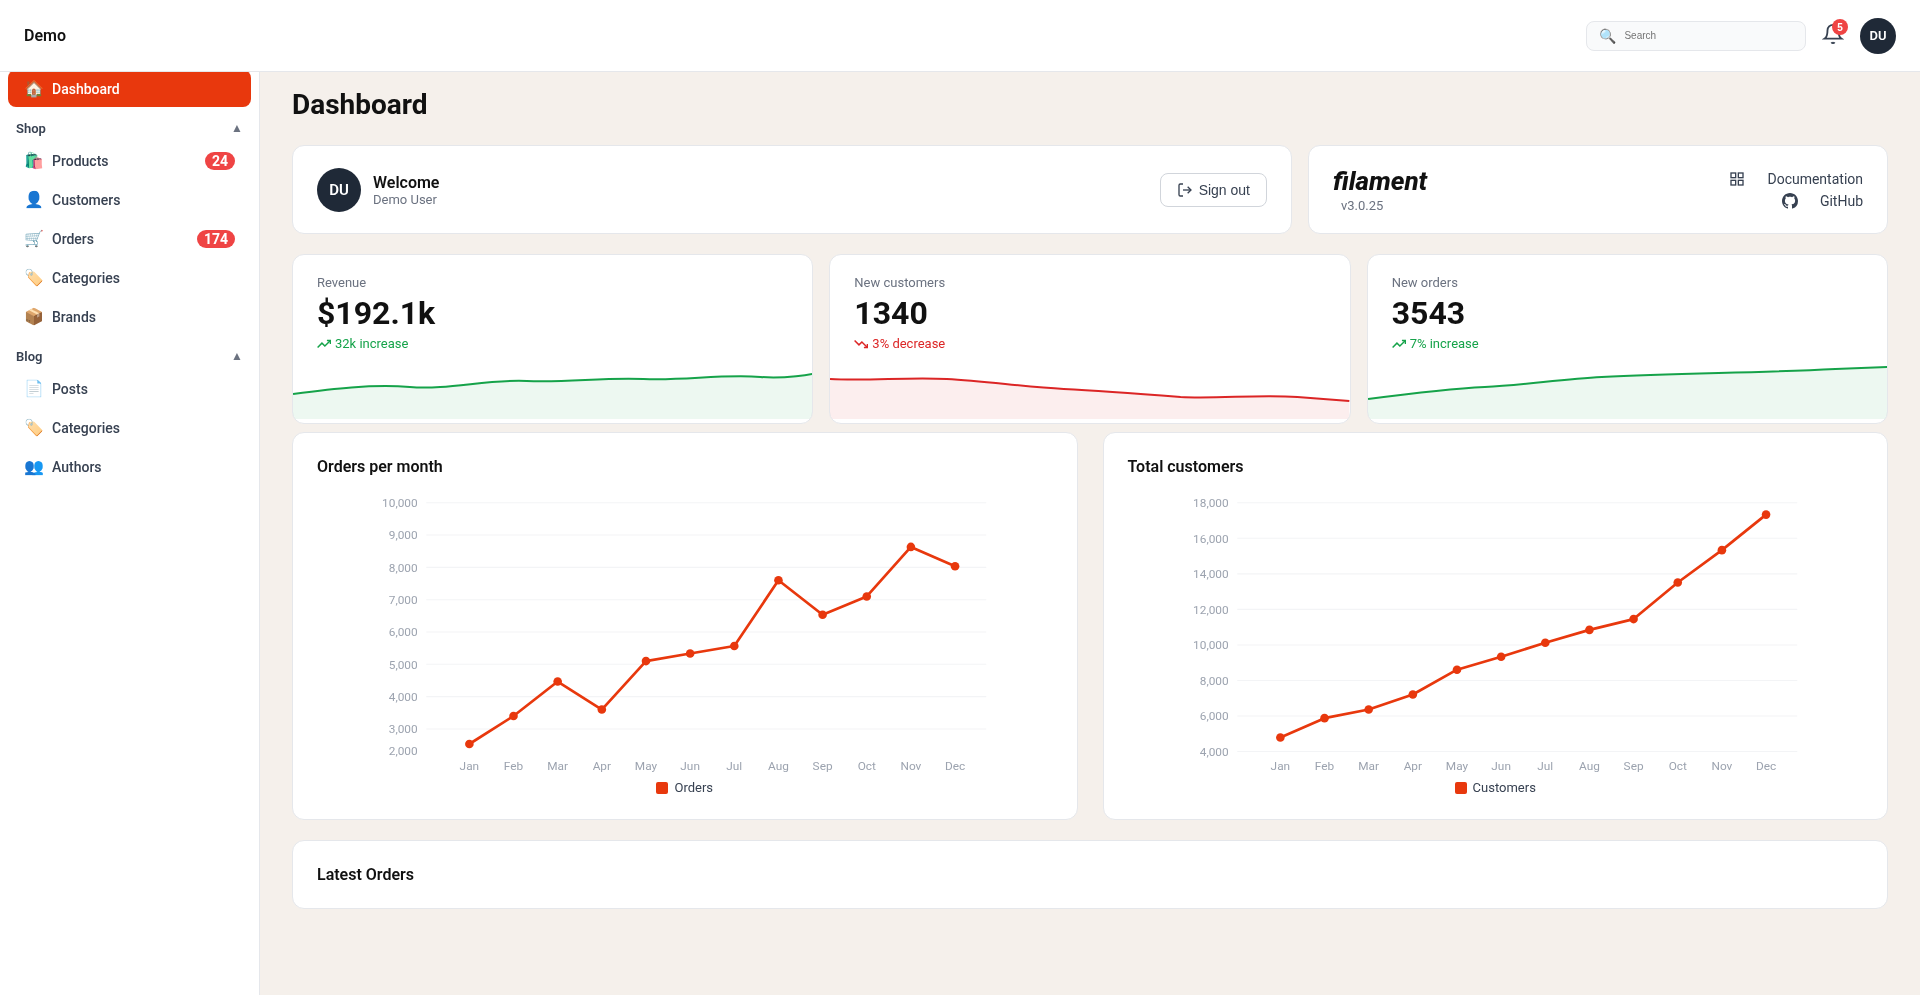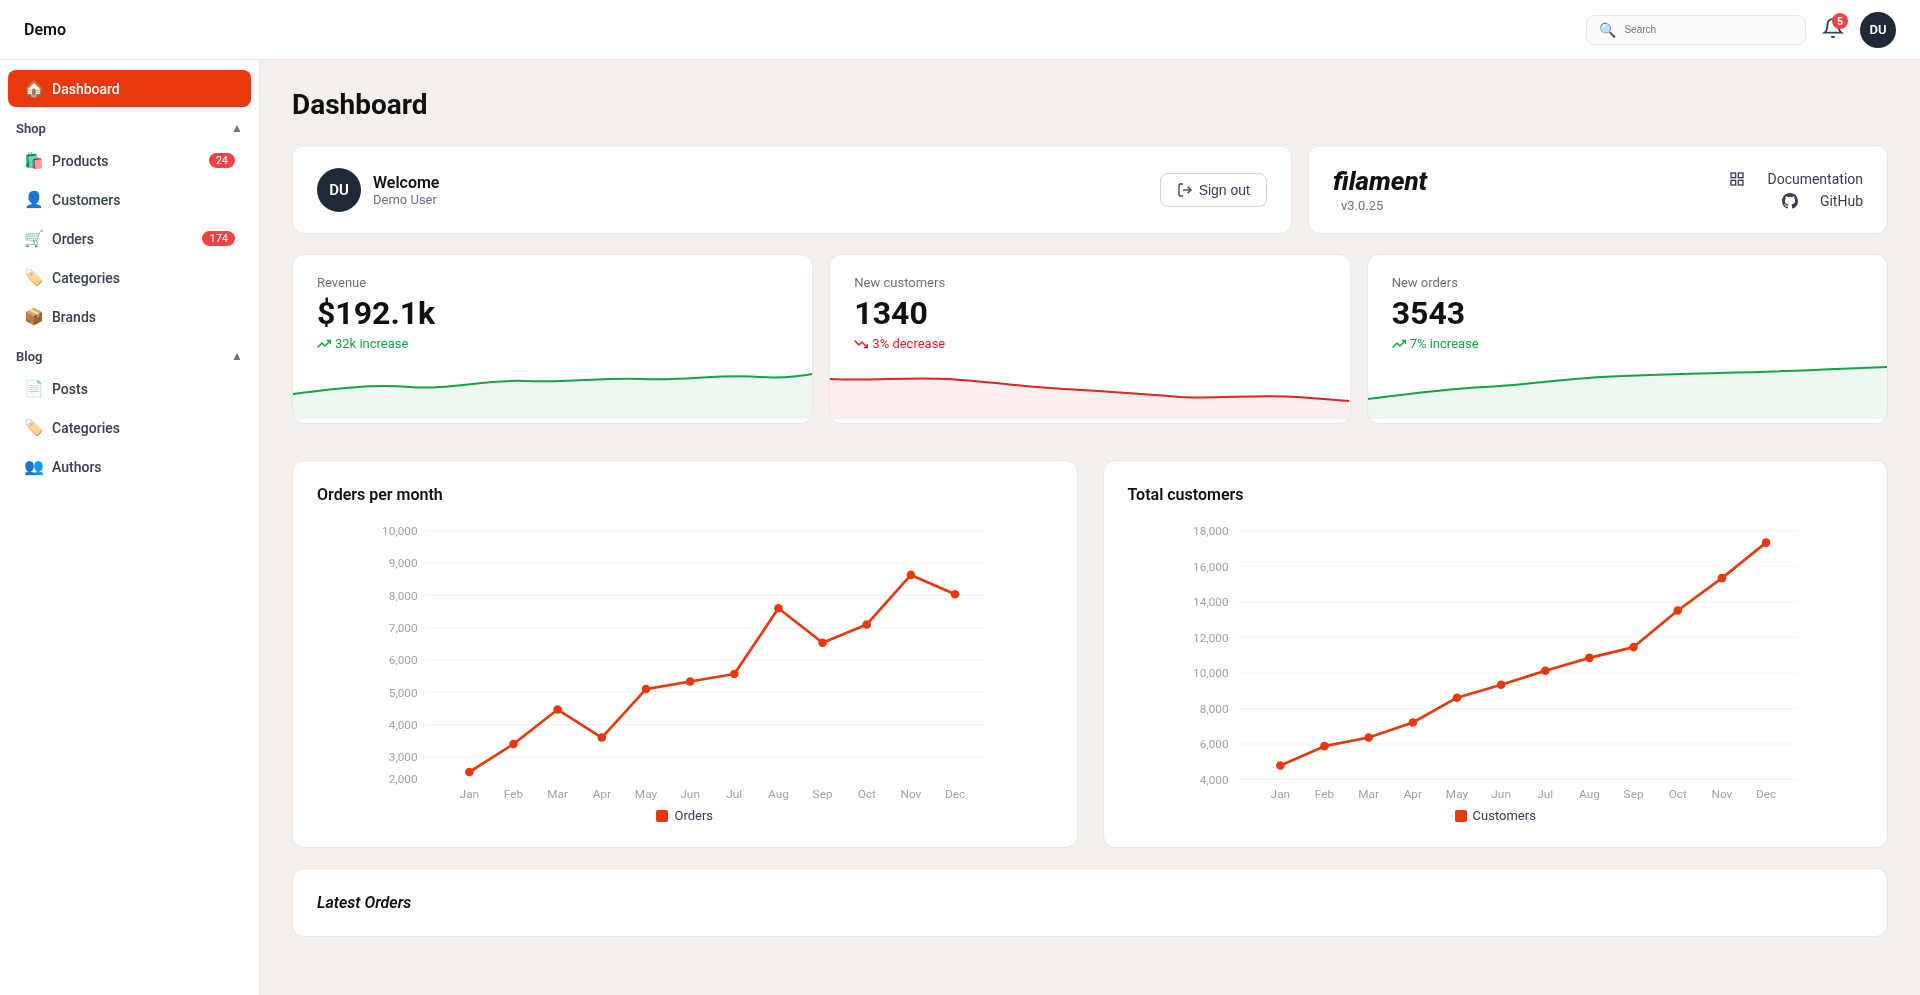--- a/index.html
+++ b/index.html
@@ -1,37 +1,37 @@
 <!DOCTYPE html>
 <html><head>
   <meta charset="utf-8">
   <style>
     * { box-sizing: border-box; margin: 0; padding: 0; }
     body { font-family: -apple-system, BlinkMacSystemFont, 'Segoe UI', Roboto, sans-serif; background: #f5f0eb; display: flex; flex-direction: column; height: 995px; overflow: hidden; }
     
     
-    .topbar { height: 60px; background: #fff; display: flex; align-items: center; justify-content: space-between; padding: 0 24px; border-bottom: 1px solid #e5e7eb; position: fixed; top: 0; left: 0; right: 0; z-index: 100; }
+    .topbar { height: 72px; background: #fff; display: flex; align-items: center; justify-content: space-between; padding: 0 24px; border-bottom: 1px solid #e5e7eb; position: fixed; top: 0; left: 0; right: 0; z-index: 100; }
     .topbar-logo { font-size: 16px; font-weight: 600; color: #111; }
     .topbar-right { display: flex; align-items: center; gap: 12px; }
     .search-box { display: flex; align-items: center; gap: 8px; background: #f9fafb; border: 1px solid #e5e7eb; border-radius: 8px; padding: 6px 12px; width: 220px; }
     .search-box input { border: none; background: transparent; outline: none; font-size: 10px; color: #6b7280; width: 100%; }
     .search-icon { color: #9ca3af; font-size: 14px; }
     .notif-btn { position: relative; background: none; border: none; cursor: pointer; padding: 4px; }
     .notif-badge { position: absolute; top: 0; right: 0; background: #ef4444; color: #fff; border-radius: 50%; width: 16px; height: 16px; font-size: 10px; display: flex; align-items: center; justify-content: center; font-weight: 600; }
     .avatar { width: 36px; height: 36px; background: #1f2937; border-radius: 50%; display: flex; align-items: center; justify-content: center; color: #fff; font-size: 13px; font-weight: 600; cursor: pointer; }
     
     
     .layout { display: flex; margin-top: 56px; height: calc(995px - 56px); }
     
     
     .sidebar { width: 260px; background: #fff; border-right: 1px solid #e5e7eb; overflow-y: auto; flex-shrink: 0; padding: 12px 0; }
     .sidebar-nav-item { display: flex; align-items: center; padding: 9px 16px; cursor: pointer; border-radius: 8px; margin: 2px 8px; color: #374151; font-size: 14px; font-weight: 500; text-decoration: none; justify-content: space-between; }
     .sidebar-nav-item.active { background: #e8380d; color: #fff; }
     .sidebar-nav-item-left { display: flex; align-items: center; gap: 10px; }
-    .sidebar-badge { background: #ef4444; color: #fff; border-radius: 9999px; padding: 1px 7px; font-size: 11px; font-weight: 400; }
+    .sidebar-badge { background: #ef4444; color: #fff; border-radius: 9999px; padding: 1px 7px; font-size: 14px; font-weight: 700; }
     .sidebar-section { padding: 12px 16px 4px; display: flex; align-items: flex-start; justify-content: space-between; }
     .sidebar-section-label { font-size: 13px; font-weight: 600; color: #374151; }
     .sidebar-chevron { font-size: 12px; color: #6b7280; }
     .sidebar-icon { font-size: 16px; color: inherit; width: 18px; text-align: center; }
     .sidebar-nav-item.active .sidebar-icon { color: #fff; }
     
     
     .main { flex: 1; overflow-y: auto; padding: 32px; background: #f5f0eb; }
     
     
@@ -46,40 +46,40 @@
     .user-avatar { width: 44px; height: 44px; background: #1f2937; border-radius: 50%; display: flex; align-items: center; justify-content: center; color: #fff; font-size: 15px; font-weight: 600; }
     .user-name { font-size: 16px; font-weight: 600; color: #111; }
     .user-role { font-size: 13px; color: #6b7280; }
     .sign-out-btn { display: flex; align-items: center; gap: 6px; padding: 8px 16px; border: 1px solid #d1d5db; border-radius: 8px; background: #fff; cursor: pointer; font-size: 14px; color: #374151; }
     .brand-name { font-size: 26px; font-style: italic; font-weight: 800; color: #111; }
     .brand-version { font-size: 13px; color: #6b7280; margin-top: 2px; margin-left: 8px; }
     .brand-links { display: flex; flex-direction: column; align-items: flex-end; gap: 6px; }
     .brand-link { display: flex; align-items: center; gap: 22px; font-size: 14px; color: #374151; cursor: pointer; }
     
     
-    .stats-row { display: flex; gap: 16px; margin-bottom: 36px; }
+    .stats-row { display: flex; gap: 16px; margin-bottom: 8px; }
     .stat-card { flex: 1; background: #fff; border-radius: 12px; border: 1px solid #e5e7eb; overflow: hidden; }
     .stat-card-content { padding: 20px 24px 8px; }
     .stat-label { font-size: 13px; color: #6b7280; margin-bottom: 4px; }
     .stat-value { font-size: 32px; font-weight: 700; color: #111; margin-bottom: 4px; }
     .stat-change { font-size: 13px; display: flex; align-items: center; gap: 4px; }
     .stat-change.up { color: #16a34a; }
     .stat-change.down { color: #dc2626; }
     .stat-chart { height: 60px; width: 100%; }
     
     
     .charts-row { display: flex; gap: 25px; margin-bottom: 20px; }
     .chart-card { background: #fff; border-radius: 12px; border: 1px solid #e5e7eb; padding: 24px; flex: 1; }
     .chart-title { font-size: 16px; font-weight: 600; color: #111; margin-bottom: 16px; }
     .chart-area { width: 100%; height: 280px; position: relative; }
     .chart-legend { display: flex; align-items: center; gap: 6px; font-size: 13px; color: #374151; margin-top: 8px; justify-content: center; }
     .legend-dot { width: 12px; height: 12px; background: #e8380d; border-radius: 2px; }
     
     
-    .latest-orders-card { background: #fff; border-radius: 12px; border: 1px solid #e5e7eb; padding: 24px; font-style: italic; }
+    .latest-orders-card { background: #fff; border-radius: 12px; border: 1px solid #e5e7eb; padding: 24px; }
     .latest-orders-title { font-size: 16px; font-weight: 600; color: #111; }
   </style>
 </head>
 <body>
 
 <div class="topbar">
   <span class="topbar-logo">Demo</span>
   <div class="topbar-right">
     <div class="search-box">
       <span class="search-icon">🔍</span>

